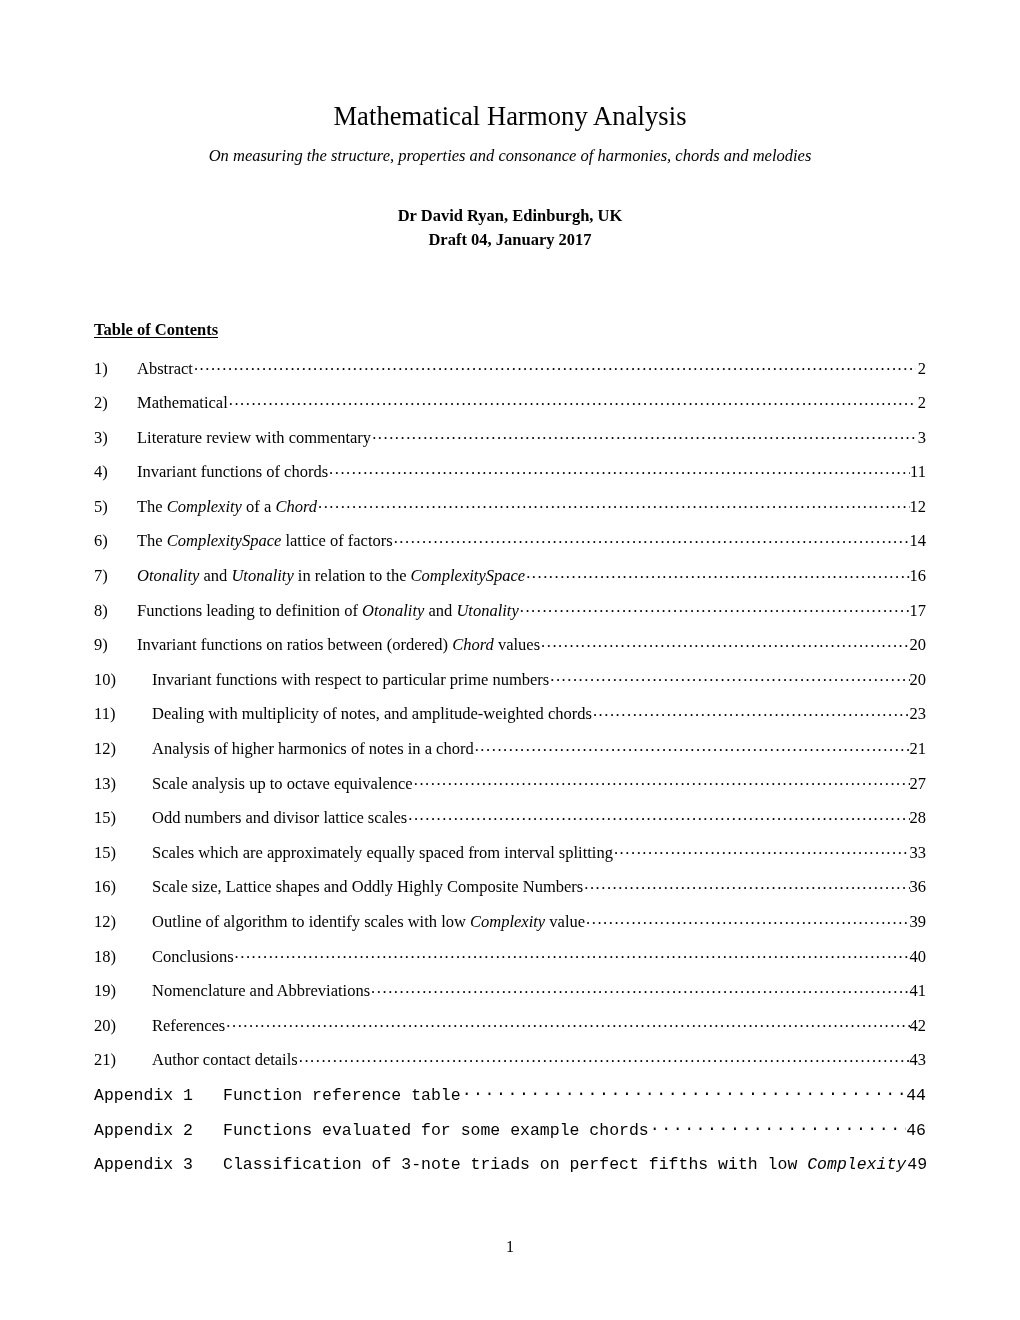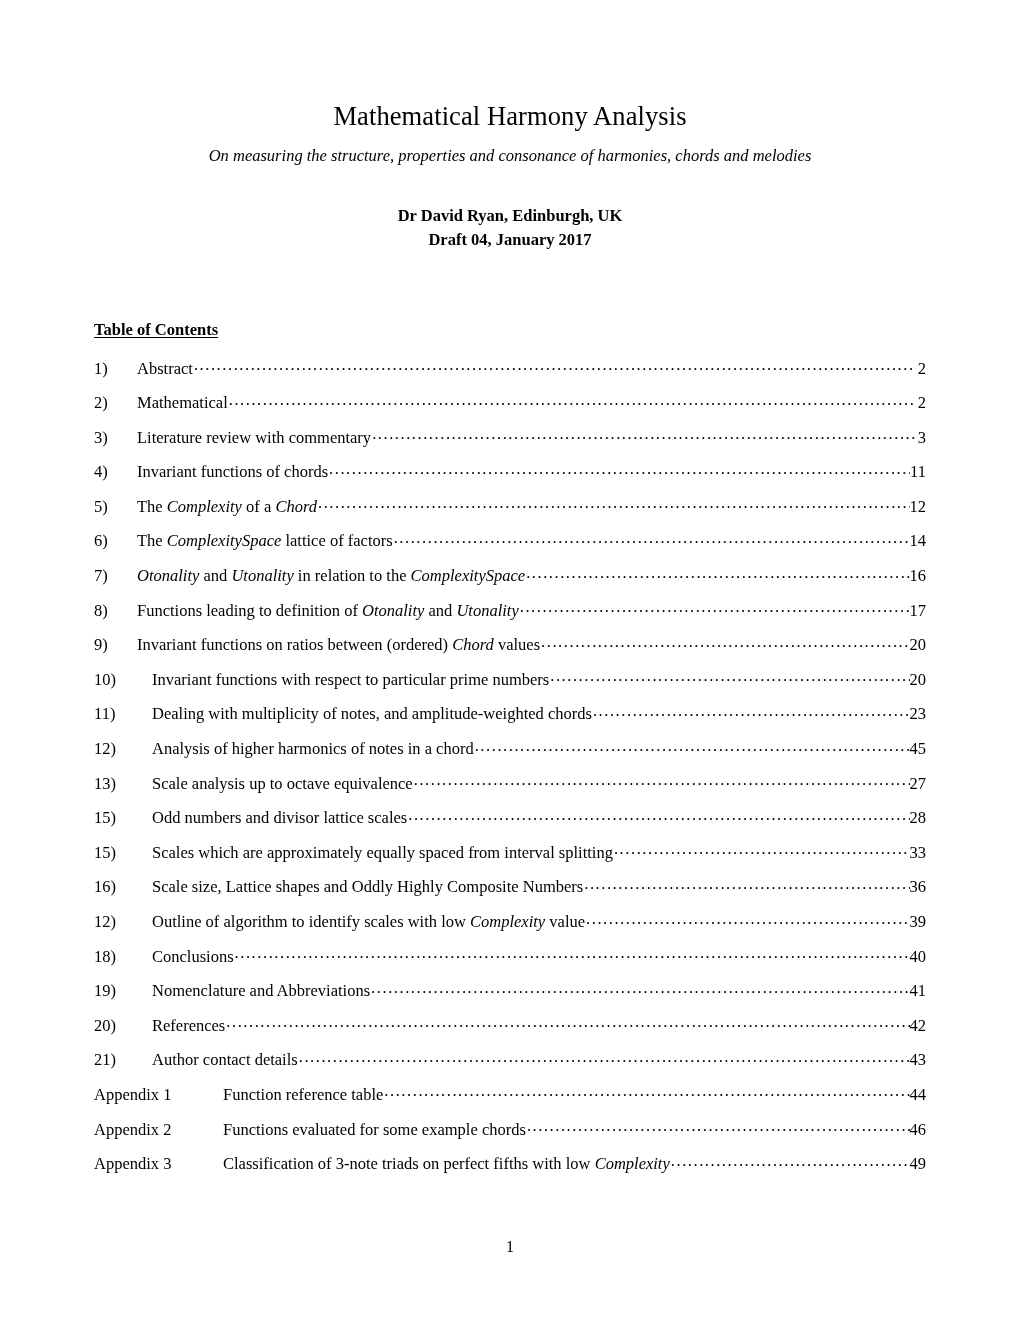--- a/index.html
+++ b/index.html
@@ -74,20 +74,21 @@
   .toc-row {
     display: flex;
     align-items: baseline;
     font-size: 16.5px;
     line-height: 1.0;
     height: 34.6px;
     white-space: nowrap;
   }
   .toc-row.appendix-row {
     height: 34.6px;
+    font-family: Liberation Mono, monospace;
   }
 
   .toc-num {
     flex: 0 0 auto;
     width: 43px;
     text-align: left;
   }
   .toc-row.wide-num .toc-num {
     width: 58px;
   }
@@ -216,21 +217,21 @@
         <li class="toc-row wide-num">
           <span class="toc-num">11)</span>
           <span class="toc-text">Dealing with multiplicity of notes, and amplitude-weighted chords</span>
           <span class="toc-leader"></span>
           <span class="toc-page">23</span>
         </li>
         <li class="toc-row wide-num">
           <span class="toc-num">12)</span>
           <span class="toc-text">Analysis of higher harmonics of notes in a chord</span>
           <span class="toc-leader"></span>
-          <span class="toc-page">45</span>
+          <span class="toc-page">21</span>
         </li>
         <li class="toc-row wide-num">
           <span class="toc-num">13)</span>
           <span class="toc-text">Scale analysis up to octave equivalence</span>
           <span class="toc-leader"></span>
           <span class="toc-page">27</span>
         </li>
         <li class="toc-row wide-num">
           <span class="toc-num">15)</span>
           <span class="toc-text">Odd numbers and divisor lattice scales</span>

